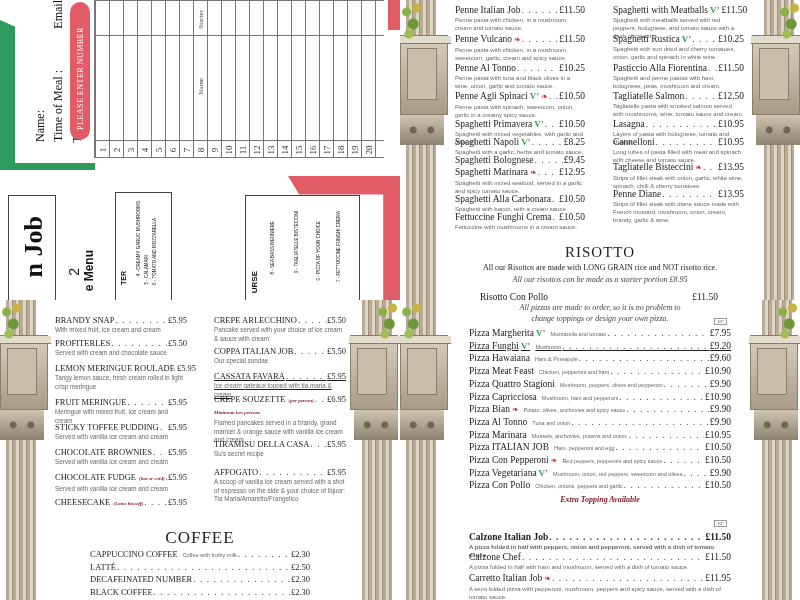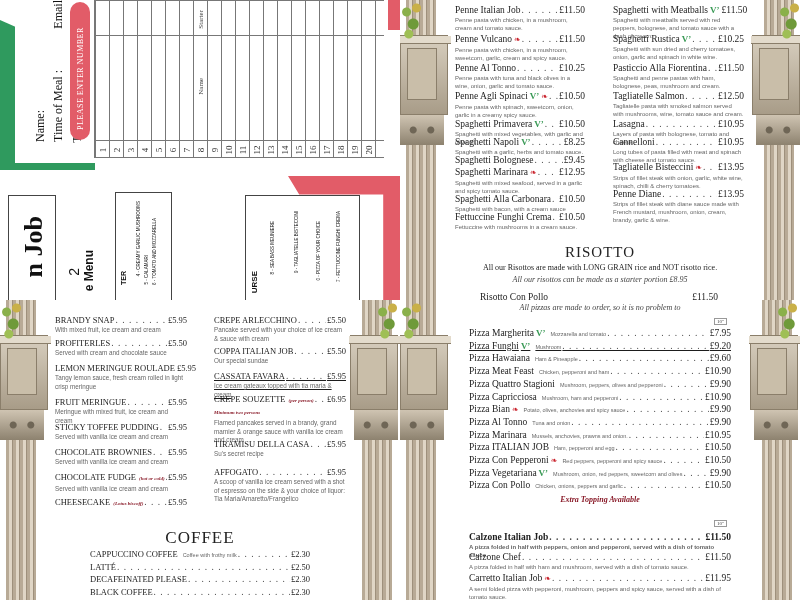--- a/index.html
+++ b/index.html
@@ -507,21 +507,21 @@
       </div>
       <div class="item dessert" style="left: 90px; top: 260.5px; width: 220px;">
         <div class="row">
           <span class="name">LATTÉ</span>
           <span class="dots"></span>
           <span class="price">£2.50</span>
         </div>
       </div>
       <div class="item dessert" style="left: 90px; top: 273px; width: 220px;">
         <div class="row">
-          <span class="name">DECAFEINATED PLEASE</span>
+          <span class="name">DECAFEINATED NUMBER</span>
           <span class="dots"></span>
           <span class="price">£2.30</span>
         </div>
       </div>
       <div class="item dessert" style="left: 90px; top: 285.5px; width: 220px;">
         <div class="row">
           <span class="name">BLACK COFFEE</span>
           <span class="dots"></span>
           <span class="price">£2.30</span>
         </div>
@@ -545,20 +545,21 @@
     <div class="base" style="top:35px;height:75px;">
         <div class="cornice"></div>
         <div class="panel"></div>
       </div>
     <div class="cap" style="top:110px;left:4px;"></div>
     <div class="shaft" style="top:140px;height:160px;left:12px;"></div>
   </div>
   <div class="ivy" style="left:376px;top:0;"></div>
 
   <div class="para it" style="left:0;right:0;top:3px;font-size:8px;">All pizzas are made to order, so it is no problem to</div>
+  <div class="para it" style="left:0;right:0;top:14px;font-size:8px;">change toppings or design your own pizza.</div>
   <div class="size-tag" style="left:314px;top:18px;">10"</div>
   <div id="pizzaList">
       <div class="item " style="left: 69px; top: 27px; width: 262px;">
         <div class="row">
           <span class="name">Pizza Margherita</span>
           <span class="veg">V’</span>
           <span class="note-inline">Mozzarella and tomato</span>
           <span class="dots"></span>
           <span class="price">£7.95</span>
         </div>

